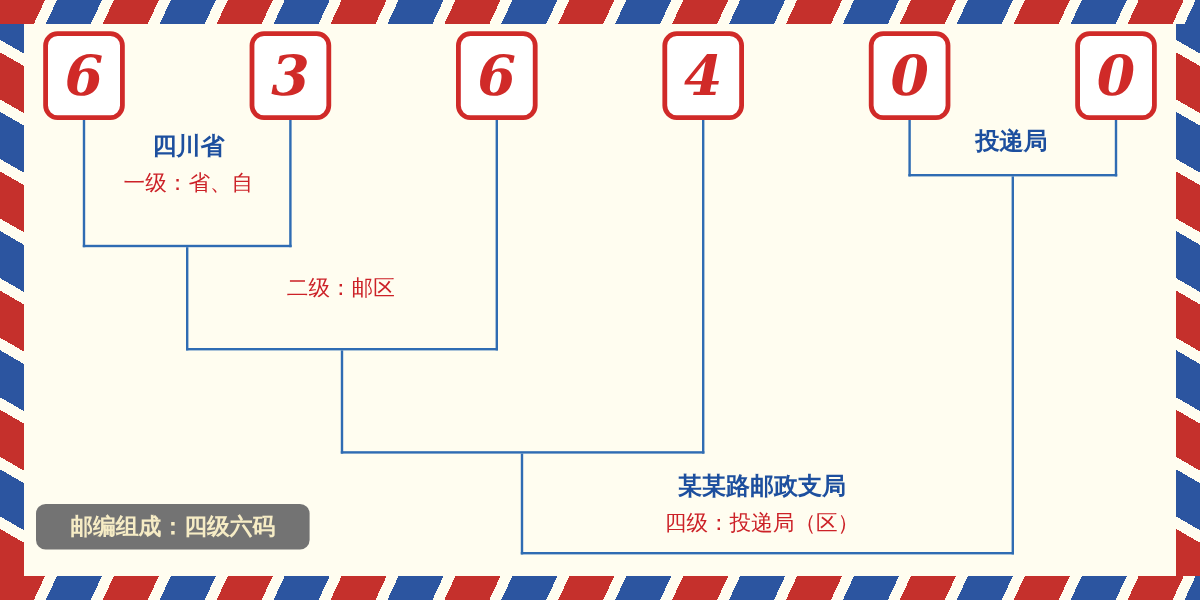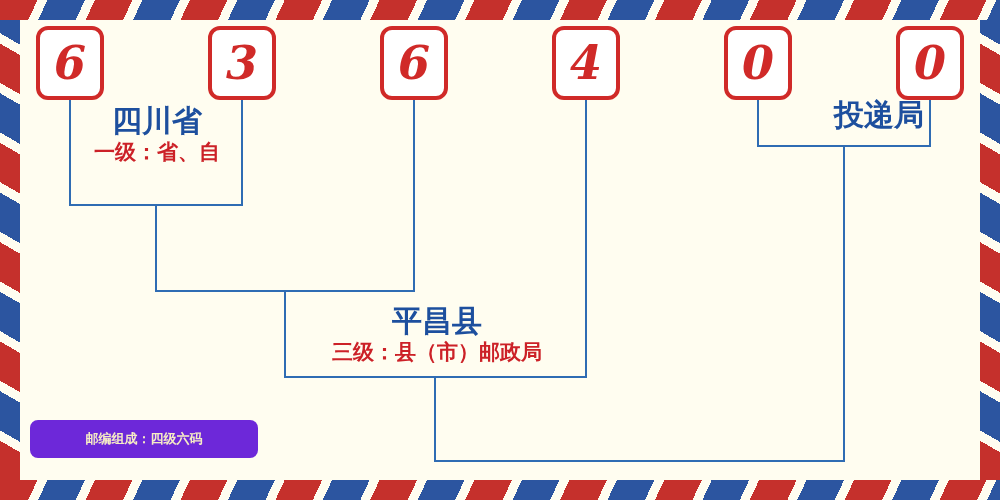--- a/index.html
+++ b/index.html
@@ -59,42 +59,42 @@
   
   .group {
     position: absolute;
     transform: translateX(-50%);
     text-align: center;
     white-space: nowrap;
   }
   .place {
     color: #1d4f9e;
     font-weight: bold;
-    font-size: 30px;
+    font-size: 20px;
     line-height: 26px;
   }
   .desc {
     color: #cc2127;
-    font-weight: bold;
-    font-size: 21px;
+    font-weight: normal;
+    font-size: 18px;
     line-height: 25px;
     margin-top: 6px;
   }
   .desc.cont { margin-top: 0; }
 
   
   .badge {
     position: absolute;
     left: 30px; top: 420px;
     width: 228px; height: 38px;
-    background: #6d28d9;
+    background: #737373;
     border-radius: 8px;
     color: #f6ecc5;
     font-weight: bold;
-    font-size: 13px;
+    font-size: 19px;
     display: flex; align-items: center; justify-content: center;
   }
 </style>
 </head>
 <body>
 
 <div class="canvas">
 
   <div class="strip hz top"></div>
   <div class="strip hz bottom"></div>
@@ -139,31 +139,30 @@
   <div class="vl" style="left:757px; top:100px; height:47px;"></div>
   <div class="vl" style="left:929px; top:100px; height:47px;"></div>
   <div class="hl" style="left:757px; top:145px; width:174px;"></div>
 
   <div class="group" style="left:157px; top:108px;">
     <div class="place">四川省</div>
     <div class="desc">一级：省、自</div>
   </div>
 
   <div class="group" style="left:284px; top:222px;">
+    <div class="desc">二级：邮区</div>
   </div>
 
-  <div class="group" style="left:437px; top:308px;">
-    <div class="place">平昌县</div>
-    <div class="desc">三级：县（市）邮政局</div>
+
+  <div class="group" style="left:635px; top:392px;">
+    <div class="place">某某路邮政支局</div>
+    <div class="desc">四级：投递局（区）</div>
   </div>
 
-  <div class="group" style="left:635px; top:392px;">
-  </div>
-
-  <div class="group" style="left:879px; top:104px;font-family:Liberation Mono, monospace;">
+  <div class="group" style="left:843px; top:104px;">
     <div class="place">投递局</div>
   </div>
 
   <div class="badge">
     <span>邮编组成：四级六码</span>
   </div>
 
 </div>
 
 </body></html>

